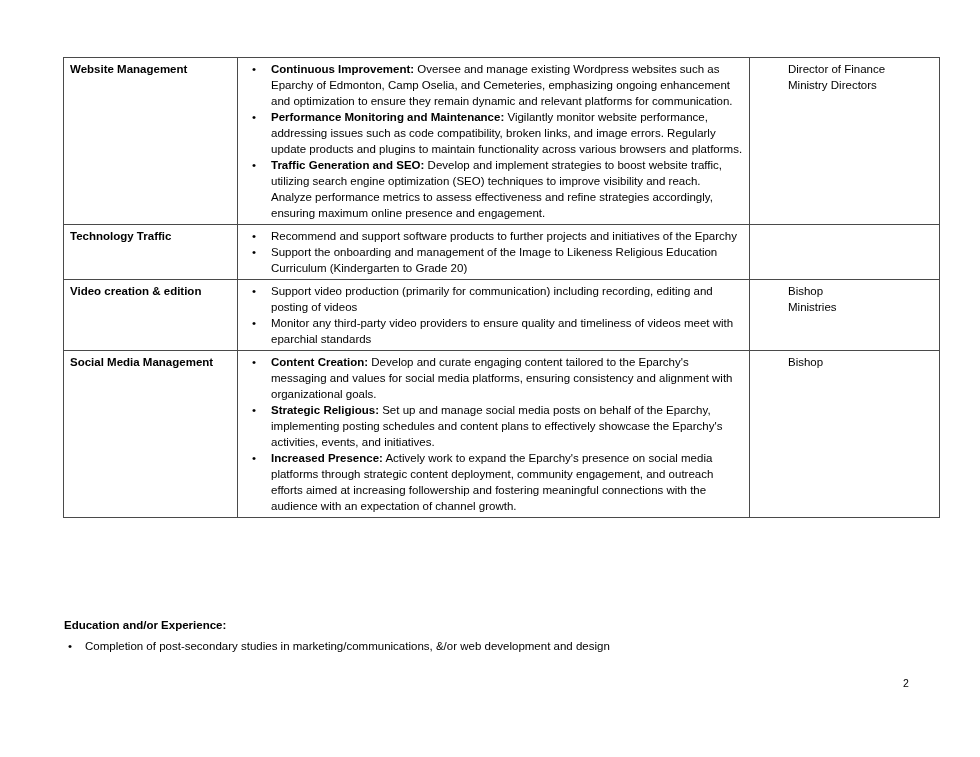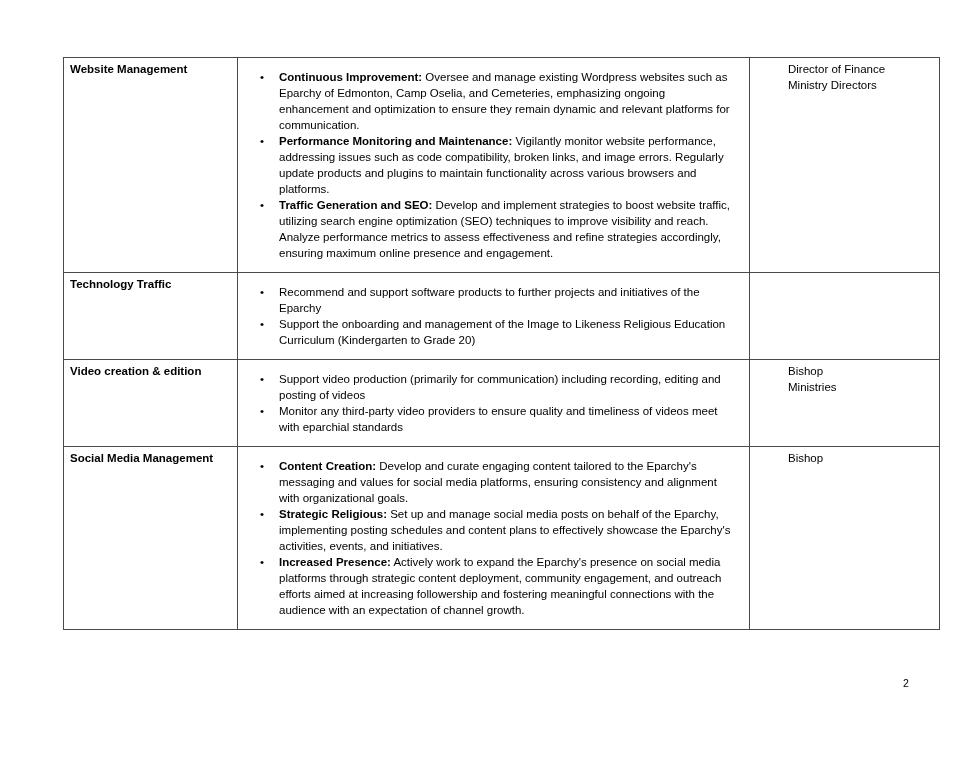--- a/index.html
+++ b/index.html
@@ -30,21 +30,21 @@
     padding: 3px 6px 3px 6px;
   }
   td.area-cell {
     font-weight: bold;
     padding: 4px 16px 3px 6px;
   }
   td.duties-cell { padding: 3px 16px 3px 0; }
   td.resp-cell   { padding: 3px 6px 3px 9px; }
   tr.last-row td { height: 26px; }
   ul.duty-list {
-    margin: 8px;
+    margin: 0;
     padding: 0 0 0 27px;
     list-style: none;
   }
   ul.duty-list li { position: relative; }
   ul.duty-list li::before {
     content: "\2022";
     position: absolute;
     left: -19px; top: 0;
   }
   .resp-line { display: block; margin-left: 32px; }
@@ -133,19 +133,21 @@
             </ul>
           </td>
           <td class="resp-cell">
             <span class="resp-line">Bishop</span>
           </td>
         </tr>
       </tbody>
   </table>
 
   <div class="education">
+    <div class="edu-heading">Education and/or Experience:</div>
     <ul class="edu-list" id="edu-list">
+        <li>Completion of post-secondary studies in marketing/communications, &amp;/or web development and design</li>
       </ul>
   </div>
 
   <div class="page-number">2</div>
 
 </div>
 
 </body></html>

